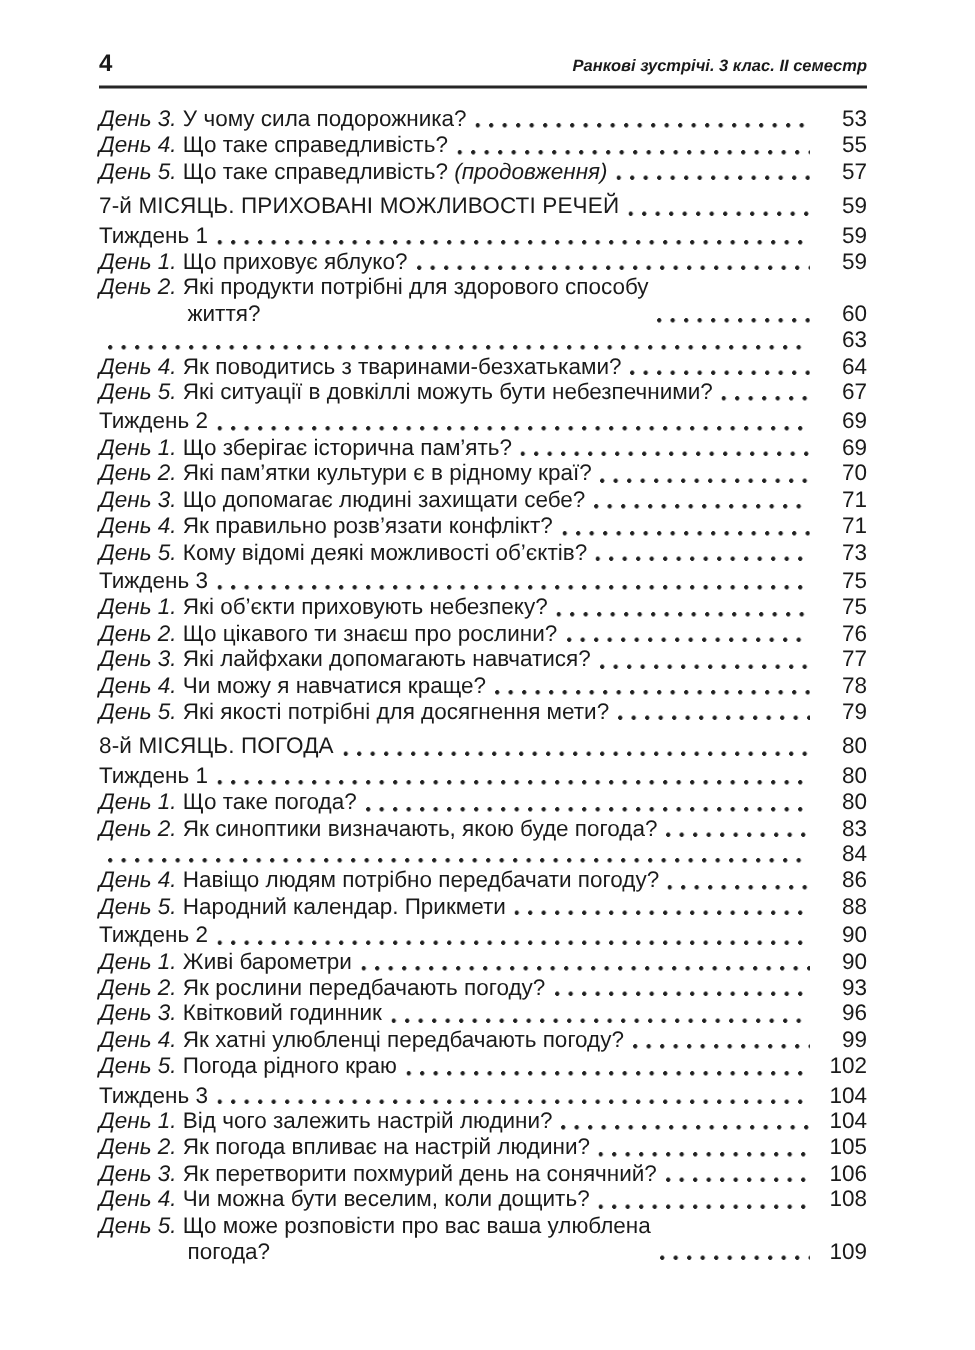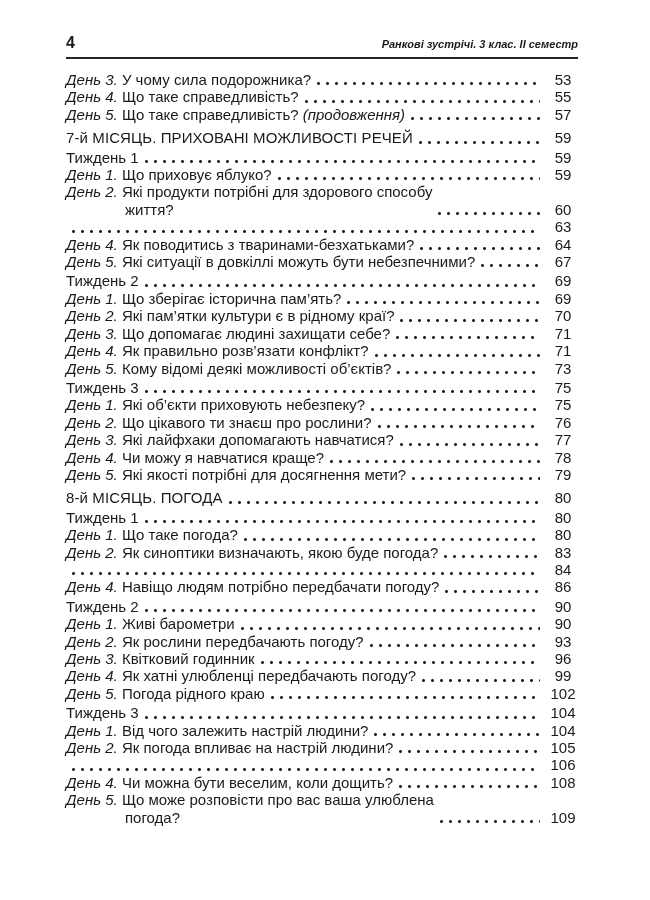--- a/index.html
+++ b/index.html
@@ -60,21 +60,21 @@
     margin: 0 8px 3px 6px;
     background-image: radial-gradient(circle at 1.5px 1.5px, #1f1f1f 1.25px, rgba(0,0,0,0) 1.6px);
     background-size: 9px 3px;
     background-repeat: repeat-x;
     background-position: left bottom;
   }
   .pg {
     flex: 0 0 auto;
     align-self: flex-end;
     min-width: 30px;
-    text-align: center;
+    text-align: right;
     white-space: nowrap;
   }
 </style>
 </head>
 <body>
 
 <div class="page">
 
   <div class="header">
     <span class="pageno">4</span>
@@ -242,20 +242,25 @@
       <span class="dots"></span>
       <span class="pg">84</span>
     </div>
 
     <div class="entry day">
       <div class="txt"><span class="lbl">День 4. </span><span class="body">Навіщо людям потрібно передбачати погоду?</span></div>
       <span class="dots"></span>
       <span class="pg">86</span>
     </div>
 
+    <div class="entry day">
+      <div class="txt"><span class="lbl">День 5. </span><span class="body">Народний календар. Прикмети</span></div>
+      <span class="dots"></span>
+      <span class="pg">88</span>
+    </div>
 
     <div class="entry week">
       <div class="txt"><span class="body">Тиждень 2</span></div>
       <span class="dots"></span>
       <span class="pg">90</span>
     </div>
 
     <div class="entry day">
       <div class="txt"><span class="lbl">День 1. </span><span class="body">Живі барометри</span></div>
       <span class="dots"></span>
@@ -298,20 +303,21 @@
       <span class="pg">104</span>
     </div>
 
     <div class="entry day">
       <div class="txt"><span class="lbl">День 2. </span><span class="body">Як погода впливає на настрій людини?</span></div>
       <span class="dots"></span>
       <span class="pg">105</span>
     </div>
 
     <div class="entry day">
+      <div class="txt"><span class="lbl">День 3. </span><span class="body">Як перетворити похмурий день на сонячний?</span></div>
       <span class="dots"></span>
       <span class="pg">106</span>
     </div>
 
     <div class="entry day">
       <div class="txt"><span class="lbl">День 4. </span><span class="body">Чи можна бути веселим, коли дощить?</span></div>
       <span class="dots"></span>
       <span class="pg">108</span>
     </div>
 

